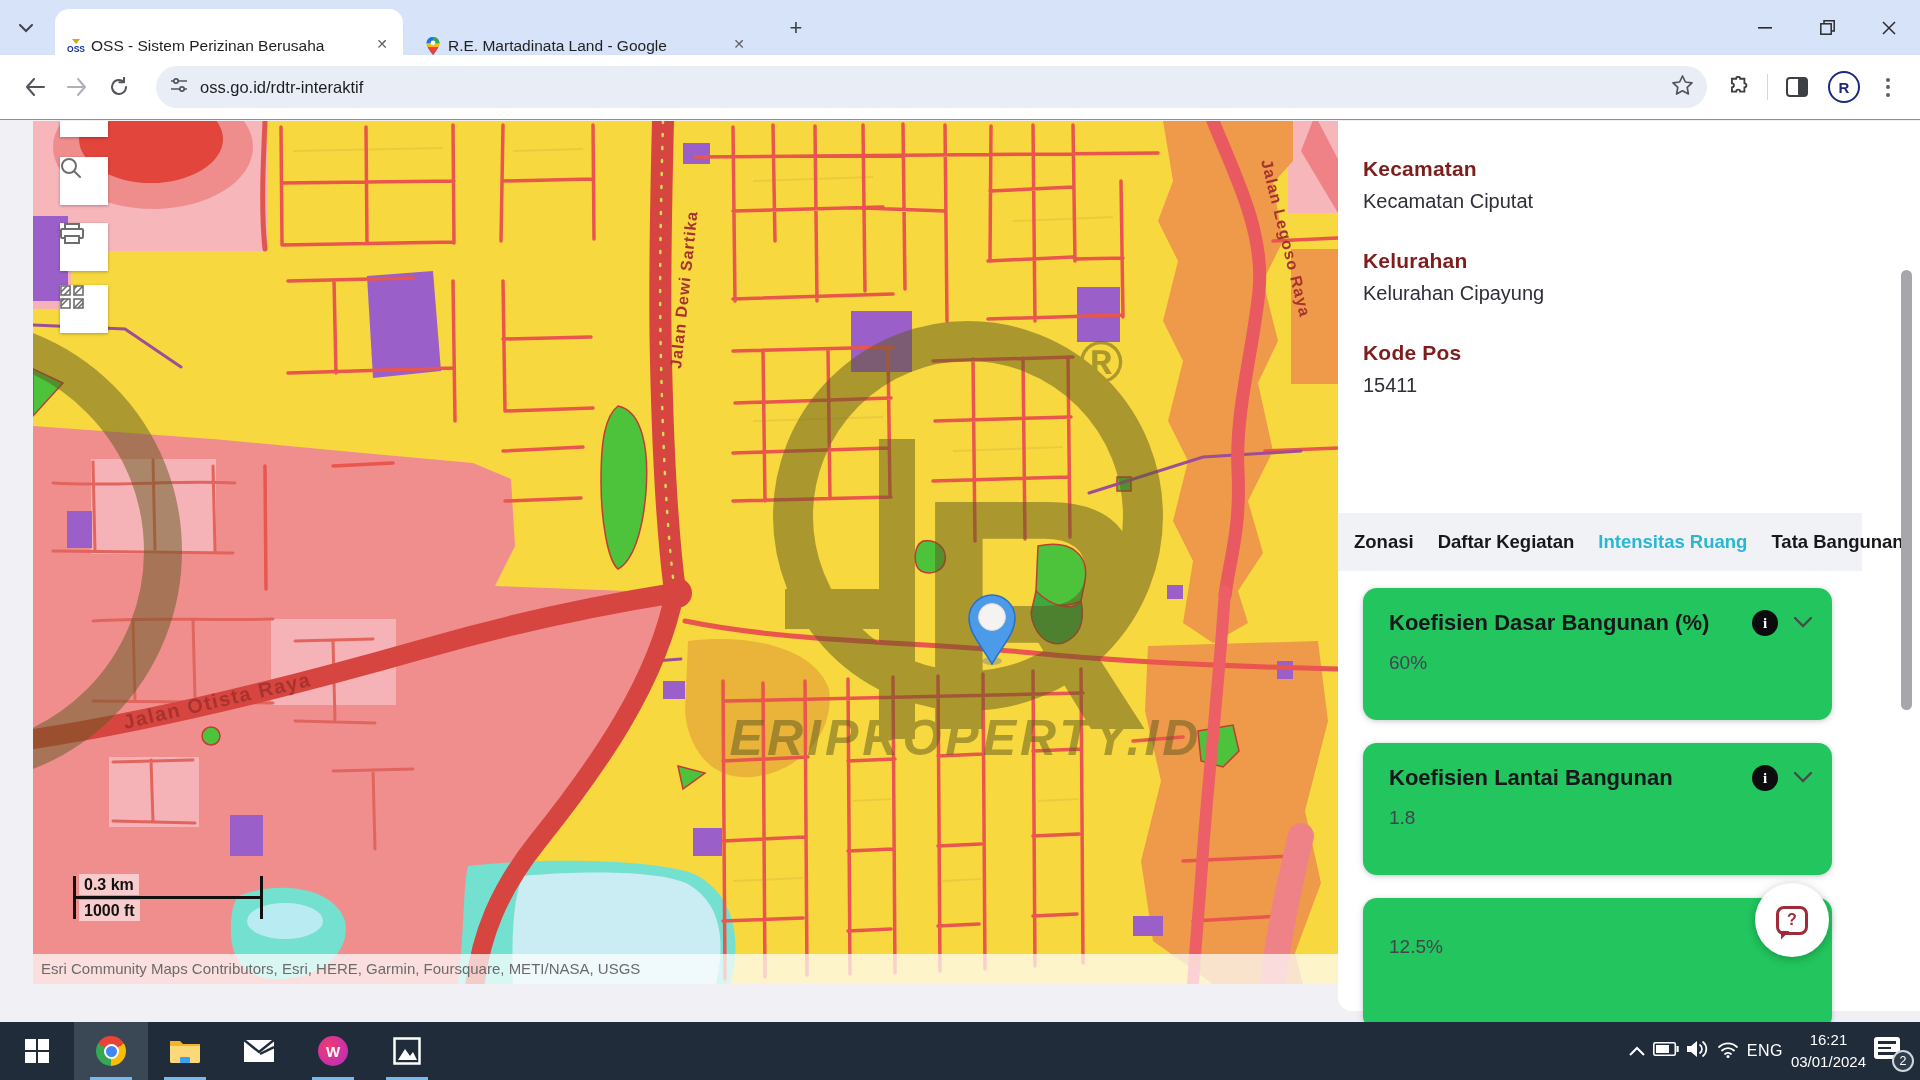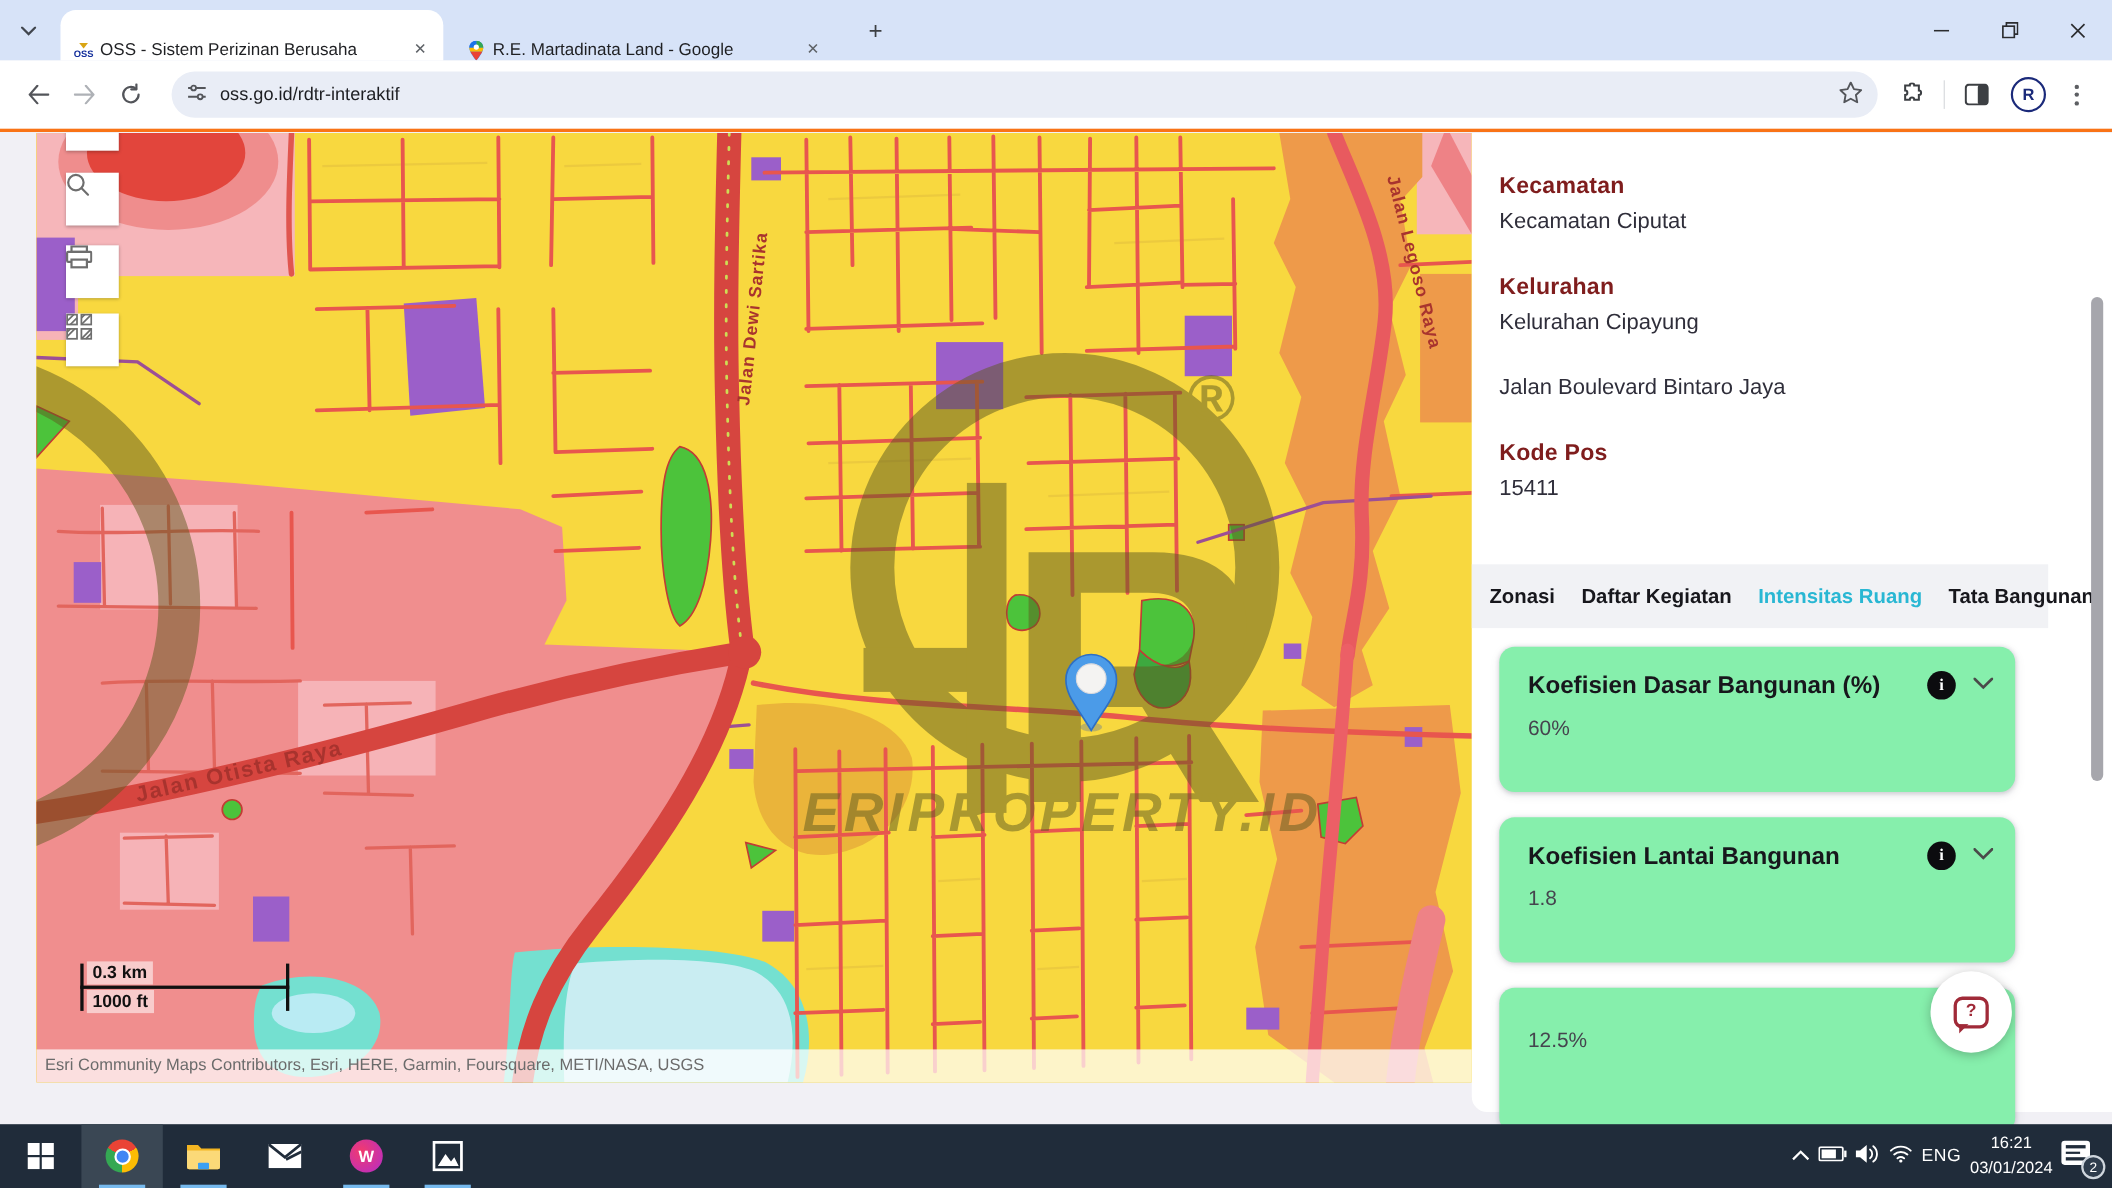--- a/index.html
+++ b/index.html
@@ -18,21 +18,21 @@
     justify-content:center; font-size:14px; color:#5f6368; }
   .favicon { width:18px; height:18px; flex:0 0 18px; display:flex; align-items:center; justify-content:center; }
   .oss-fav { font-size:8.5px; font-weight:bold; color:#15309c; line-height:1; display:flex; flex-direction:column; align-items:center; }
   .oss-fav .dot { width:0; height:0; border-left:4px solid transparent; border-right:4px solid transparent; border-top:5px solid #d9a514; margin-bottom:1px; }
   .newtab { position:absolute; left:782px; top:14px; width:28px; height:28px; display:flex;
     align-items:center; justify-content:center; font-size:22px; color:#3c3f43; }
   .wincontrols { position:absolute; right:0; top:0; height:55px; display:flex; }
   .winbtn { width:62px; height:55px; display:flex; align-items:center; justify-content:center; color:#2b2c2f; }
 
   .toolbar { position:absolute; left:0; top:55px; width:1920px; height:65px; background:#ffffff;
-    display:flex; align-items:center; padding:0 14px; border-bottom:3px solid #f97316; }
+    display:flex; align-items:center; padding:0 14px; border-bottom:1px solid #f97316; }
   .navbtn { width:42px; height:42px; display:flex; align-items:center; justify-content:center; }
   .urlpill { flex:1; height:42px; margin:0 10px 0 16px; background:#e9edf6; border-radius:22px;
     display:flex; align-items:center; padding:0 14px; }
   .urltext { font-size:16.5px; color:#1d1e22; margin-left:12px; flex:1; }
   .tooldivider { width:1px; height:26px; background:#d5d7db; margin:0 8px; }
   .avatar { width:32px; height:32px; border-radius:50%; border:2.4px solid #1b2a7a; color:#1b2a7a;
     display:flex; align-items:center; justify-content:center; font-weight:bold; font-size:15px; margin:0 10px; background:#fff; }
   .kebab { width:36px; height:42px; display:flex; flex-direction:column; align-items:center; justify-content:center; gap:3.5px; }
   .kebab i { width:4px; height:4px; border-radius:50%; background:#5d5f63; }
 
@@ -58,21 +58,21 @@
     border-radius:0 0 0 14px; }
   .fields { padding:36px 0 0 25px; }
   .fgroup { margin-bottom:36px; }
   .flabel { font-size:21px; font-weight:bold; color:#7f1d1d; letter-spacing:0.2px; }
   .fvalue { font-size:20px; color:#2f2e3a; margin-top:9px; }
   .ptabs { position:absolute; left:0; top:392px; width:524px; height:58px; background:#f1f2f5;
     display:flex; align-items:center; gap:24px; padding:0 16px; }
   .ptab { font-size:18.5px; font-weight:bold; color:#17171c; white-space:nowrap; }
   .ptab.active { color:#29b7d3; }
   .cards { position:absolute; left:25px; top:467px; width:469px; }
-  .card { background:#86efac; border-radius:14px; box-shadow:0 1px 4px rgba(40,40,60,0.18), 0 2px 10px rgba(40,40,60,0.08);
+  .card { background:#22c55e; border-radius:14px; box-shadow:0 1px 4px rgba(40,40,60,0.18), 0 2px 10px rgba(40,40,60,0.08);
     height:132px; margin-bottom:23px; padding:22px 20px 16px 26px; position:relative; }
   .cardrow { display:flex; align-items:center; }
   .cardtitle { font-size:22px; font-weight:bold; color:#17171c; flex:1; }
   .infoicon { width:26px; height:26px; border-radius:50%; background:#0c0c0f; color:#fff;
     display:flex; align-items:center; justify-content:center; font-size:15px; font-weight:bold;
     font-family:"Liberation Serif", serif; margin-right:16px; }
   .cardvalue { font-size:19px; color:#45444e; margin-top:16px; }
   .fab { position:absolute; left:417px; top:762px; width:74px; height:74px; border-radius:50%;
     background:#ffffff; box-shadow:0 2px 10px rgba(0,0,0,0.25); display:flex; align-items:center; justify-content:center; }
   .bubble { width:32px; height:29px; border:3px solid #a02a38; border-radius:8px; position:relative;
@@ -367,21 +367,20 @@
     <div class="fields">
       <div class="fgroup">
         <div class="flabel">Kecamatan</div>
         <div class="fvalue">Kecamatan Ciputat</div>
       </div>
       <div class="fgroup">
         <div class="flabel">Kelurahan</div>
         <div class="fvalue">Kelurahan Cipayung</div>
       </div>
       <div class="fgroup">
-        <div class="fvalue">Jalan Boulevard Bintaro Jaya</div>
       </div>
       <div class="fgroup">
         <div class="flabel">Kode Pos</div>
         <div class="fvalue">15411</div>
       </div>
     </div>
 
     <div class="ptabs">
       <span class="ptab">Zonasi</span>
       <span class="ptab">Daftar Kegiatan</span>

